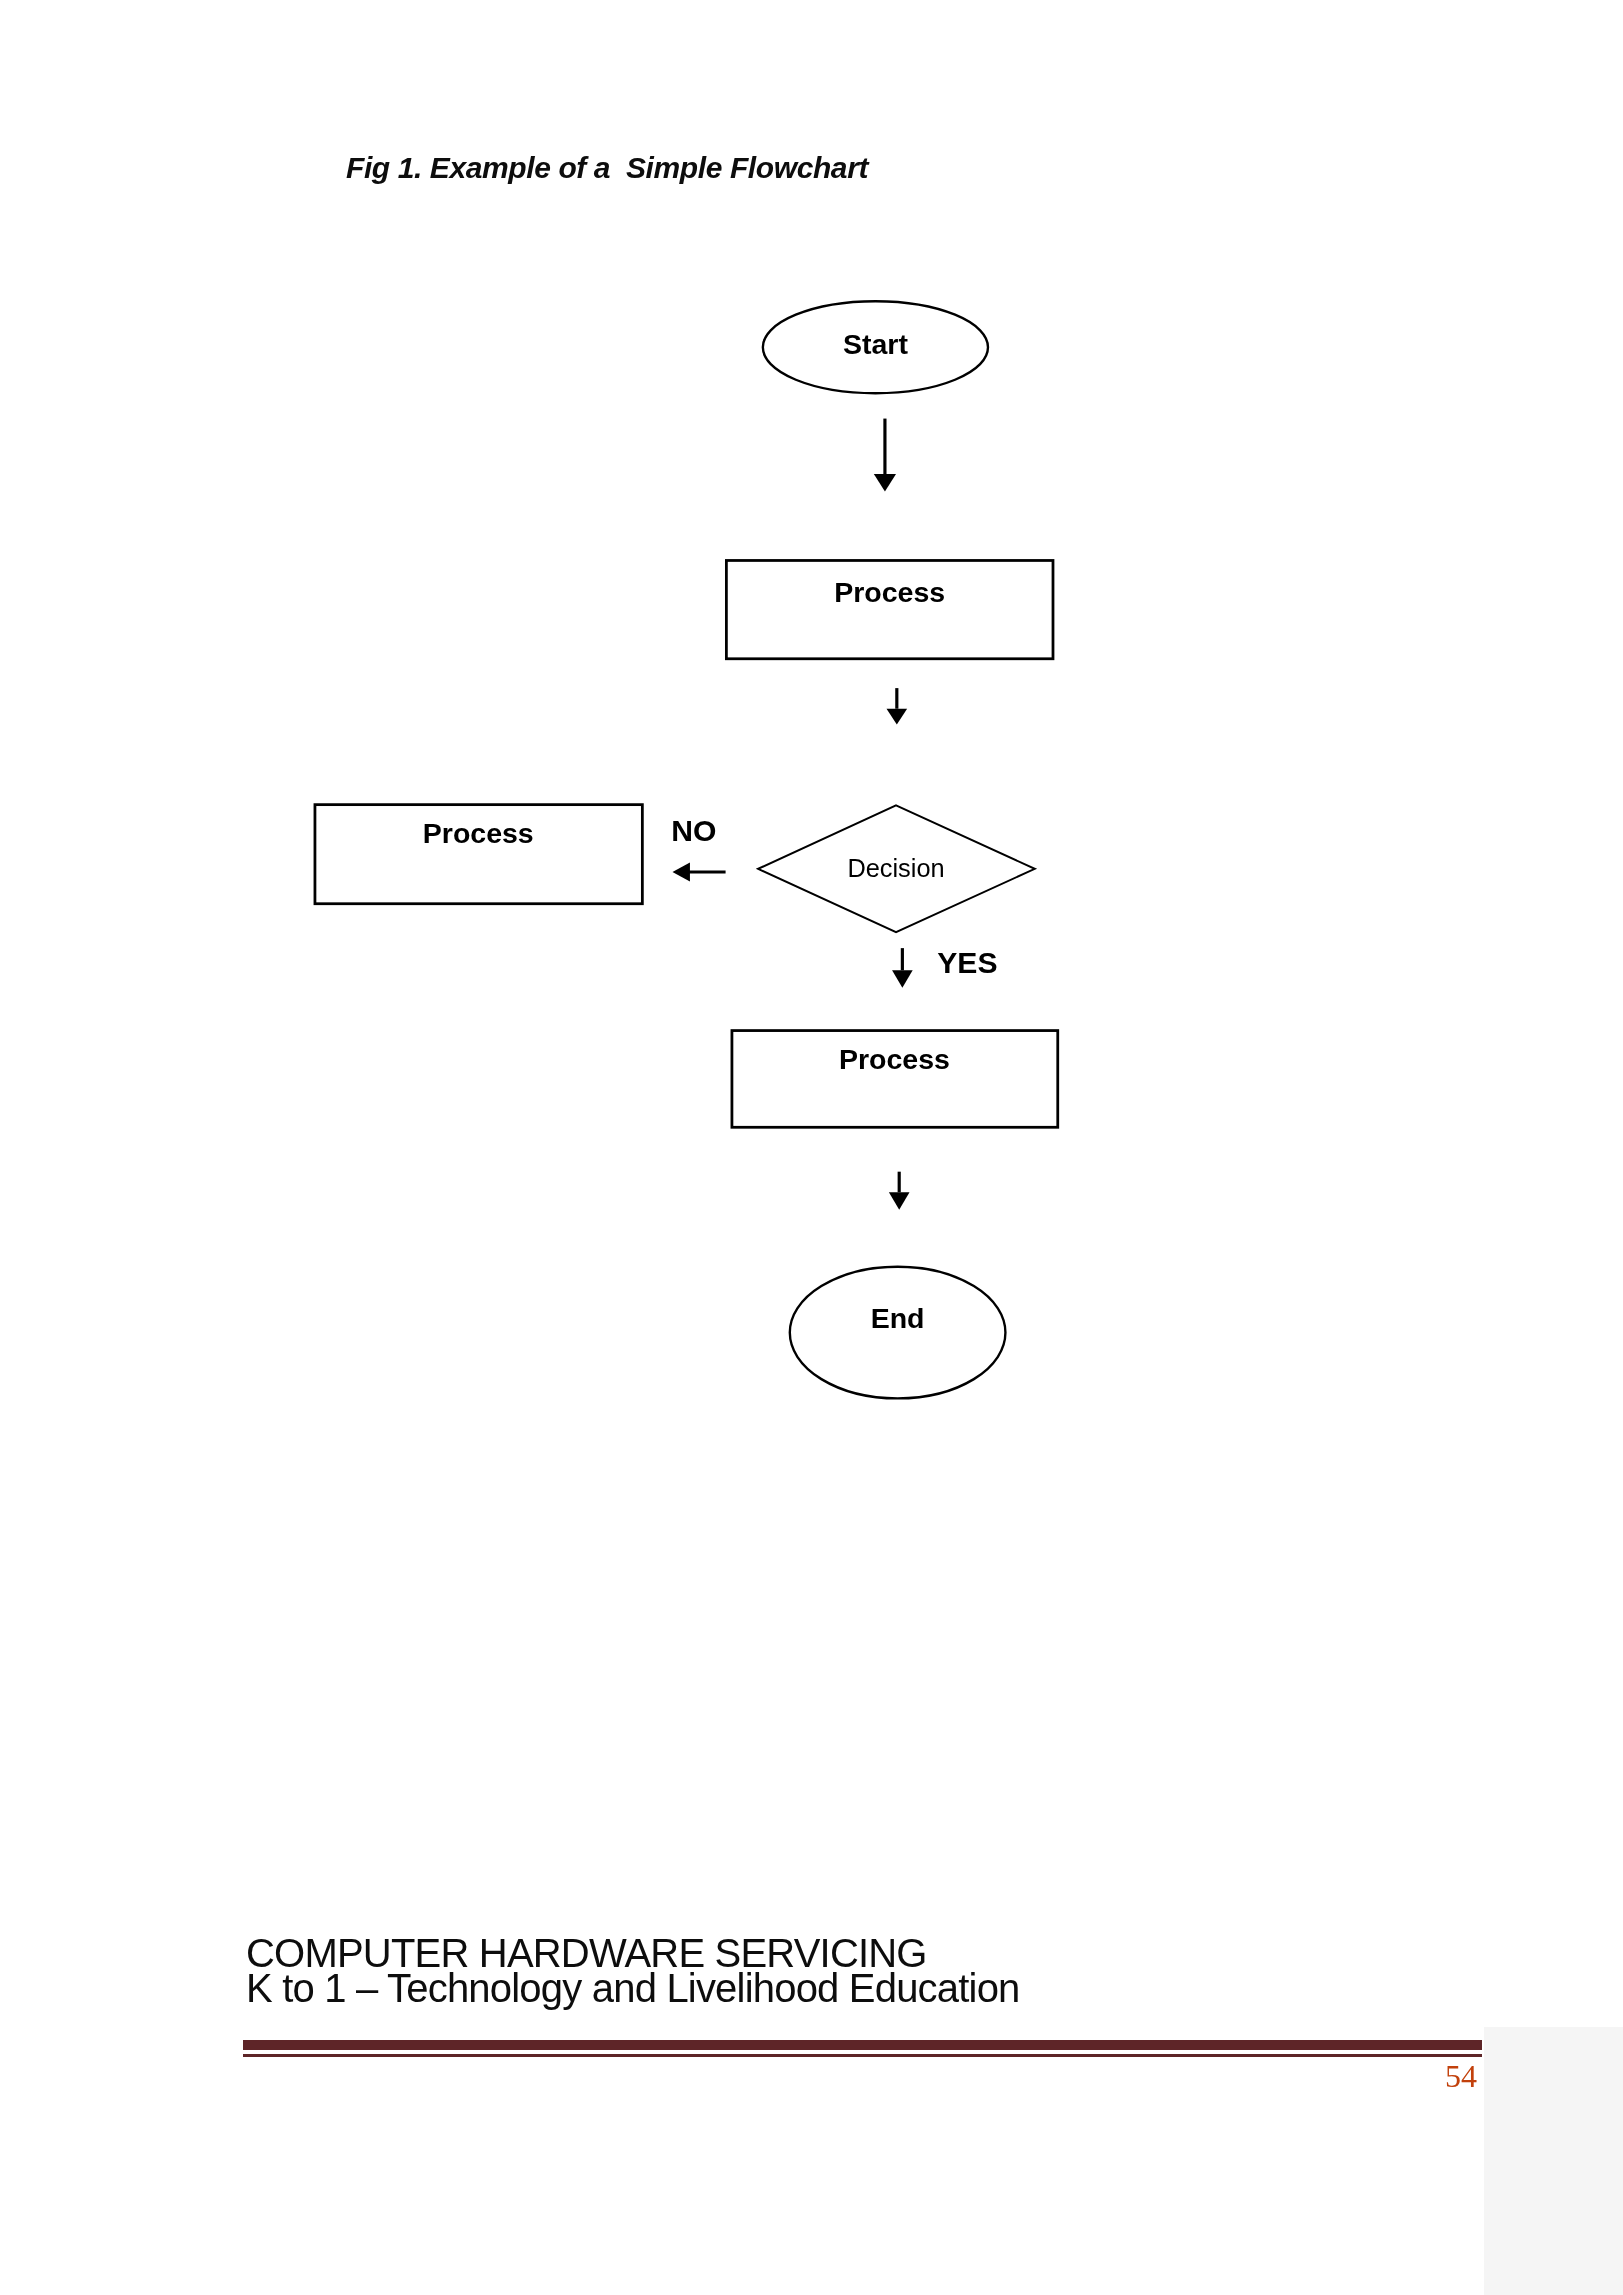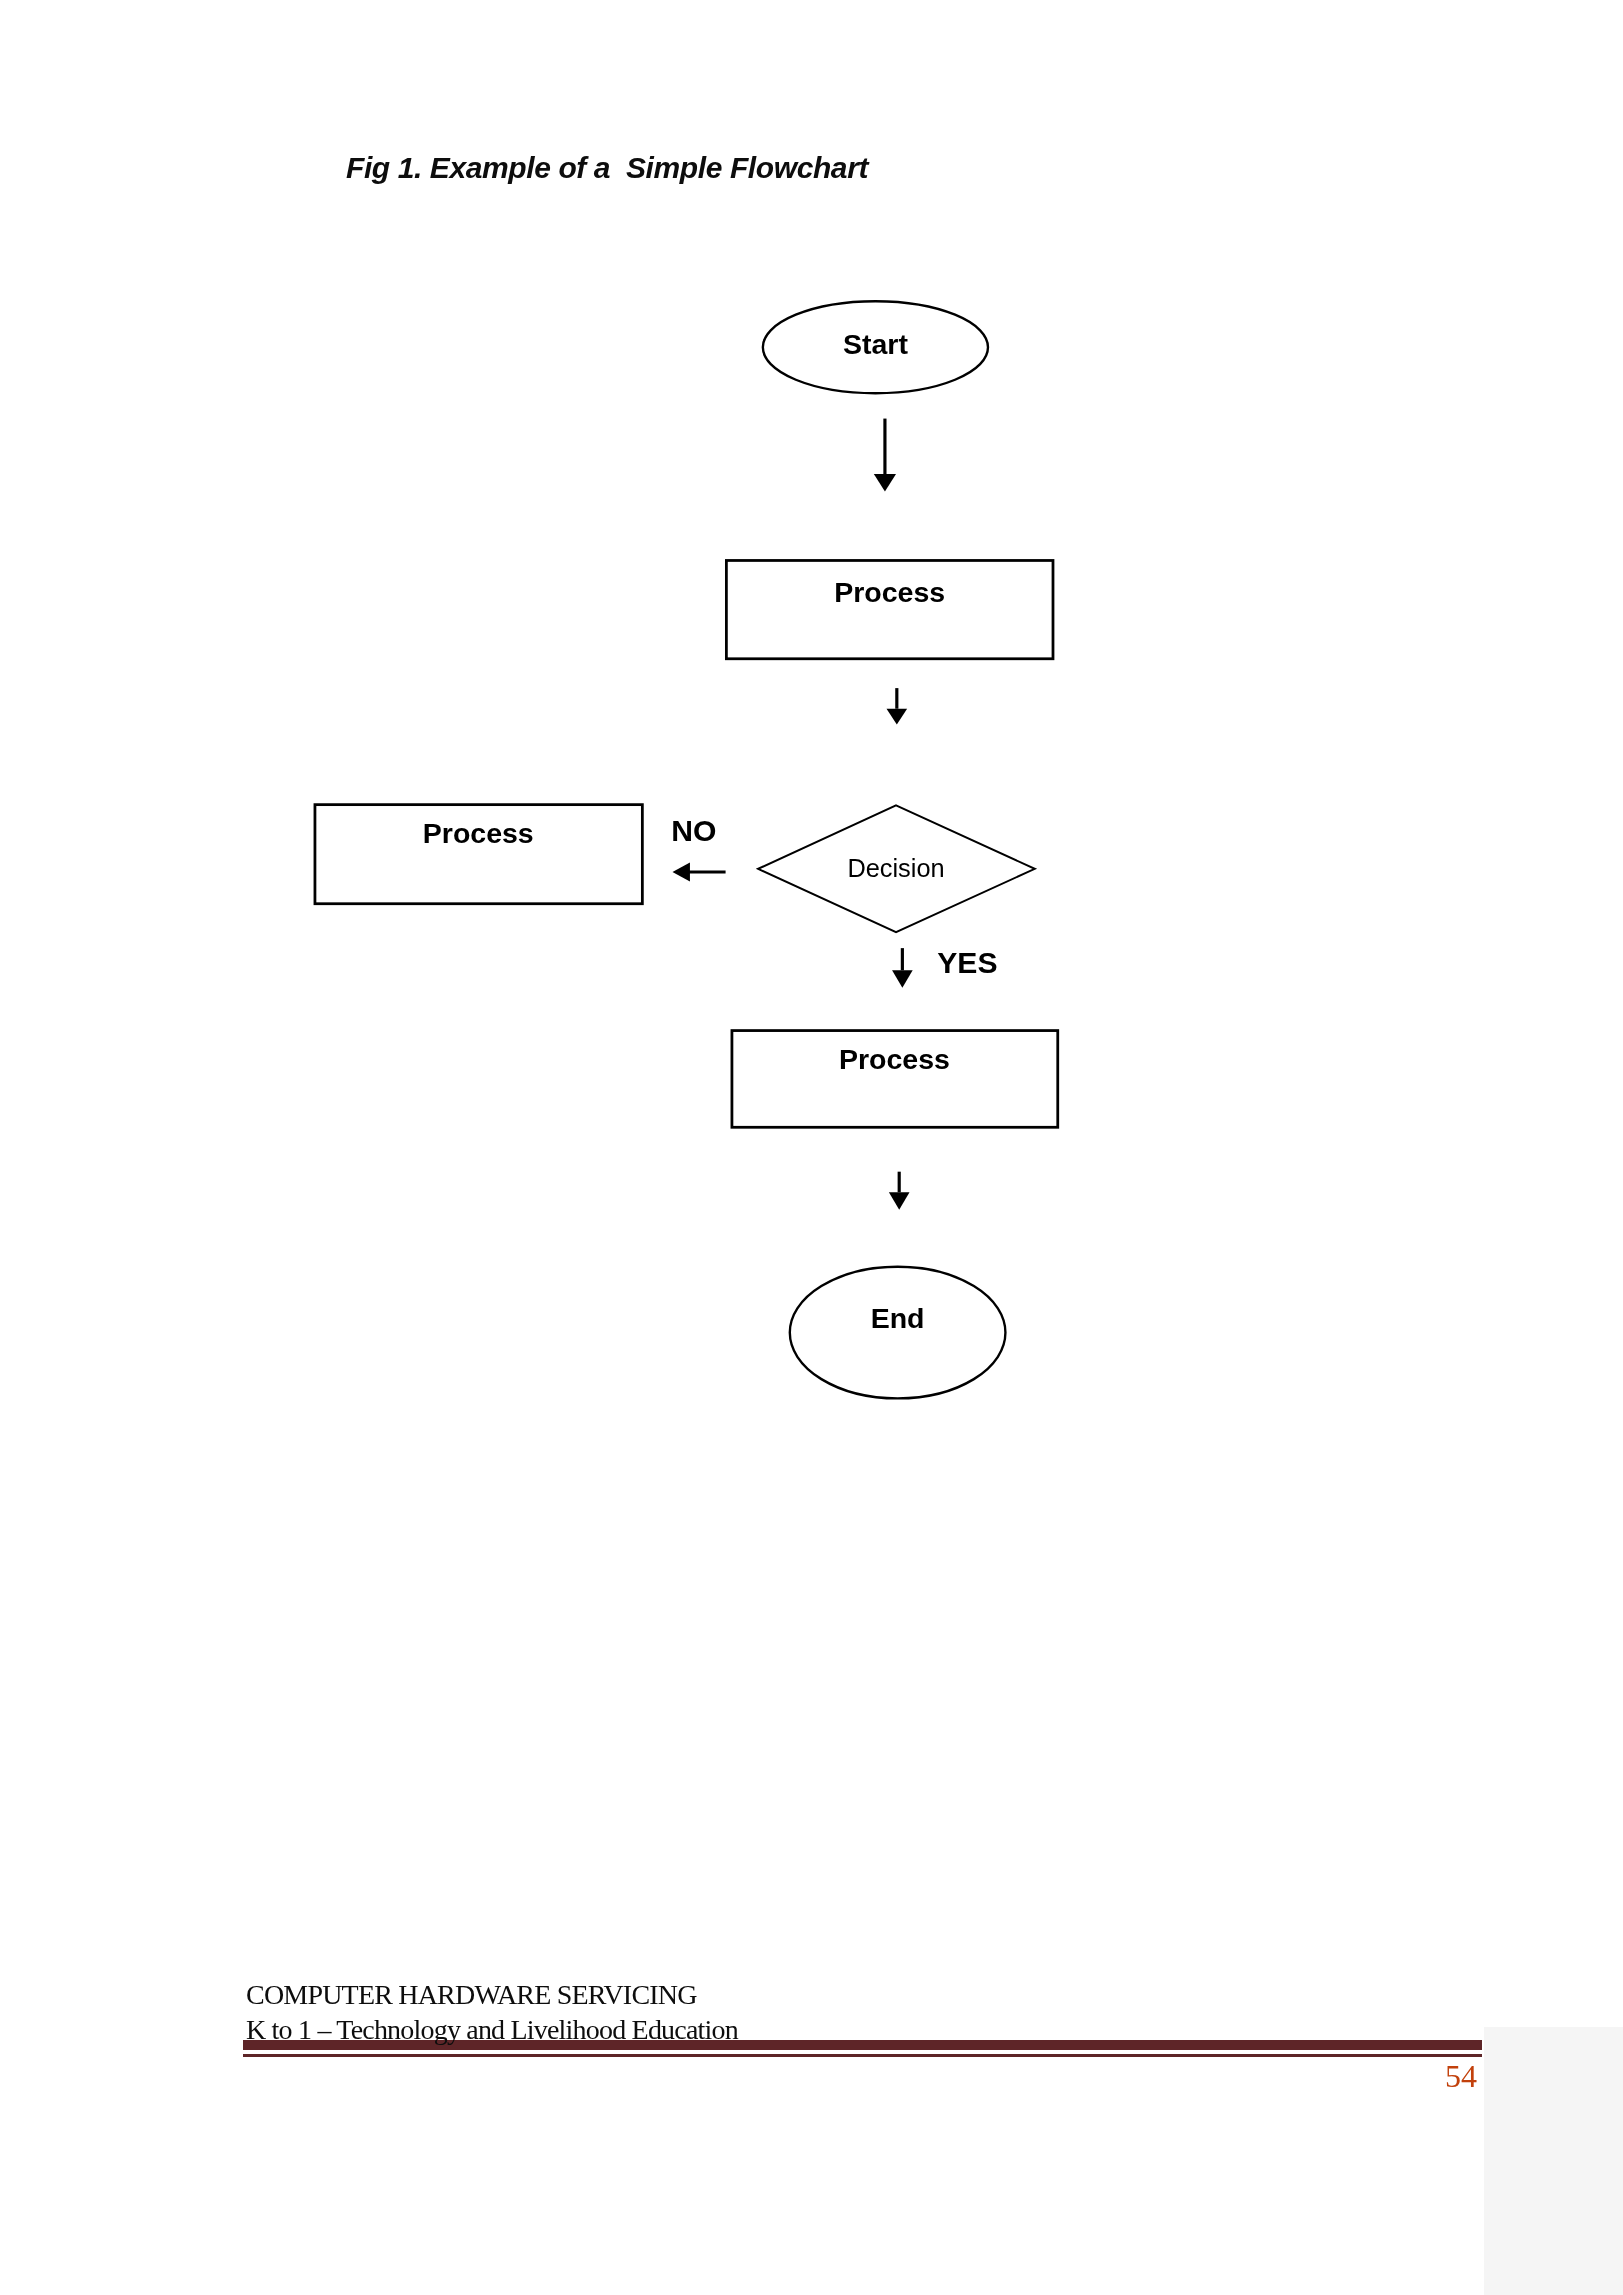--- a/index.html
+++ b/index.html
@@ -64,23 +64,23 @@
     background: #5e2528;
   }
   .footer-rule-thin {
     position: absolute;
     left: 243px; top: 2054px;
     width: 1239px; height: 3.2px;
     background: #5e2528;
   }
   .footer-text {
     position: absolute;
-    left: 246px; top: 1977px;
-    font-family: Liberation Serif, serif;
-    font-size: 28px;
+    left: 246px; top: 1936px;
+    font-family: Liberation Sans, sans-serif;
+    font-size: 40px;
     line-height: 35px;
     letter-spacing: -0.8px;
     color: #0d0d0d;
   }
   .footer-page-number {
     position: absolute;
     right: 147px; top: 2059px;
     font-family: "Liberation Serif", serif;
     font-size: 32px;
     line-height: 35px;

